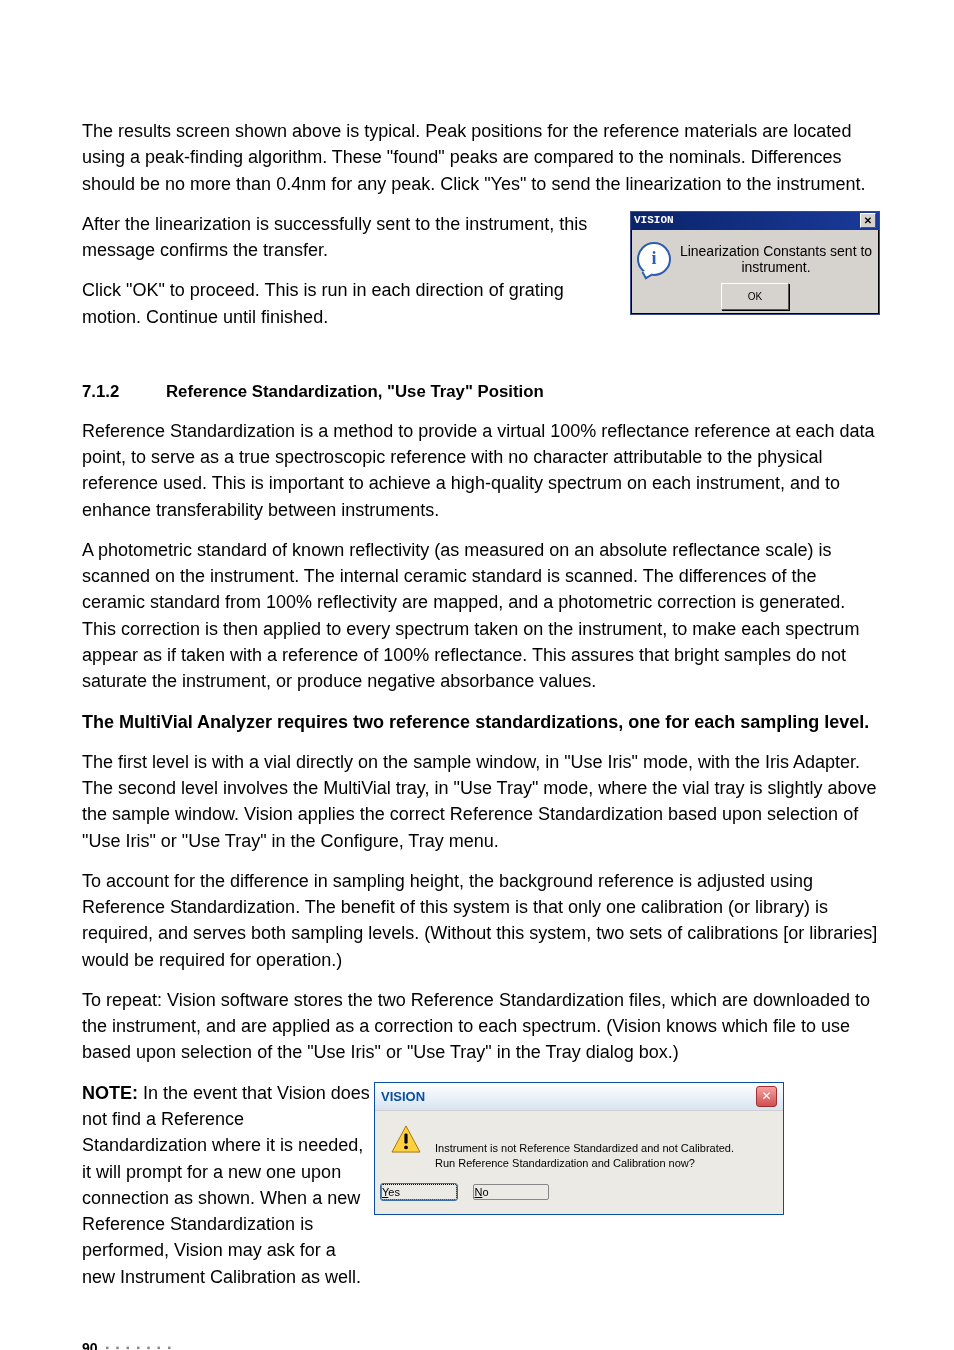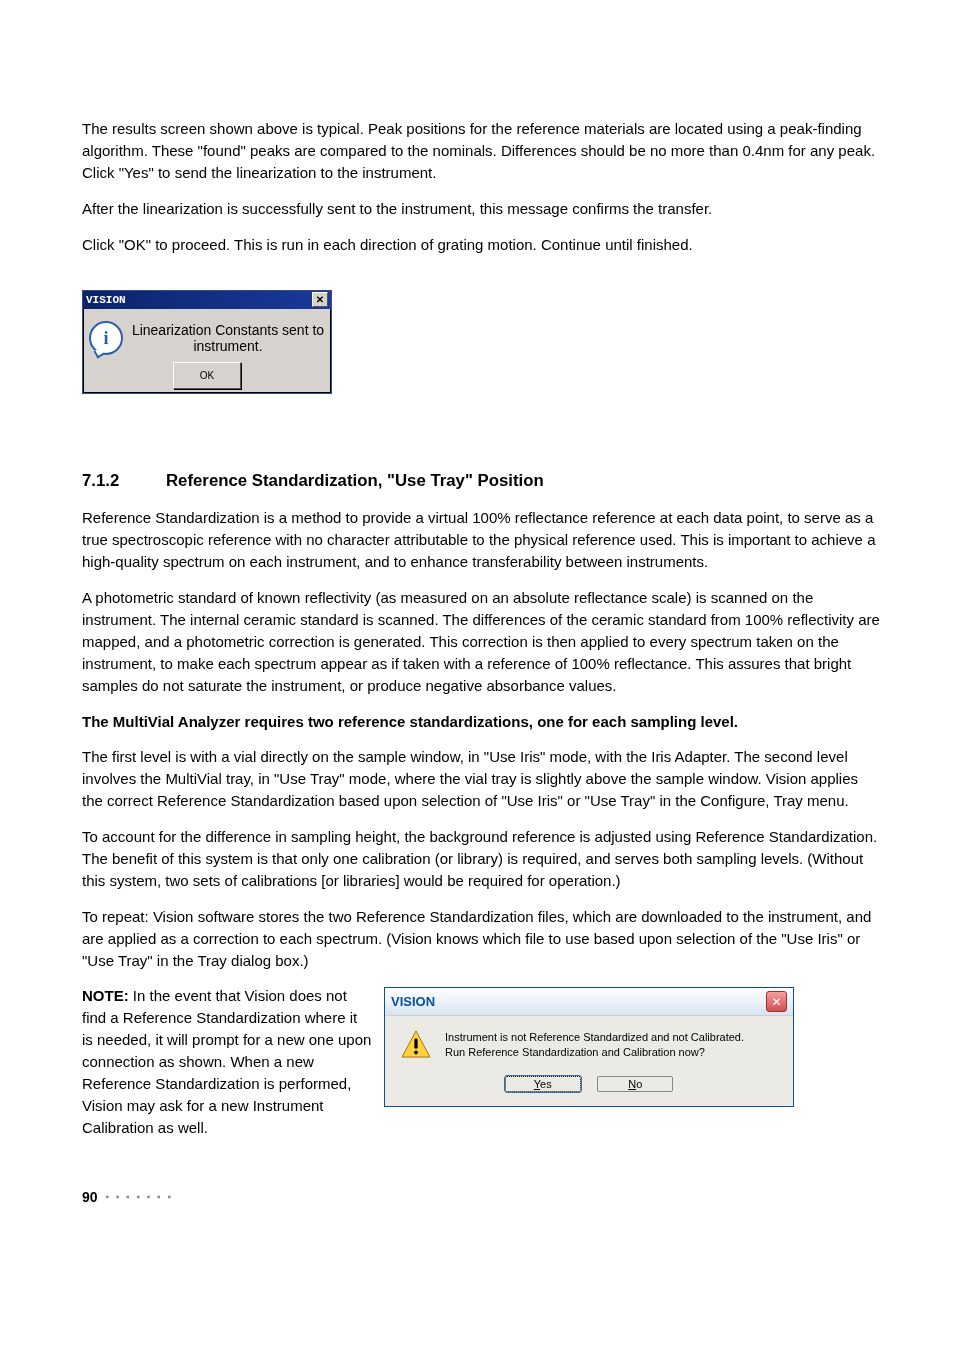--- a/index.html
+++ b/index.html
@@ -7,30 +7,29 @@
     padding: 0;
     background: #fff;
     font-family: Verdana, Geneva, sans-serif;
     color: #000;
     width: 954px;
   }
   .page {
     padding: 118px 74px 40px 82px;
   }
   p {
-    font-size: 15px;
+    font-size: 18px;
     line-height: 1.46;
     margin: 0 0 14px 0;
   }
   .block-with-dialog {
     display: flex;
     align-items: flex-start;
     gap: 21px;
     margin-bottom: 12px;
-    flex-direction: column;
   }
   .block-with-dialog .textcol {
     flex: 1;
   }
   .dialog1 {
     width: 248px;
     border: 1px solid #3b4a8a;
     background: #d6d3ce;
     box-shadow: 0 0 0 1px #000 inset;
   }
@@ -115,32 +114,31 @@
   }
 
   h2 {
     font-size: 16.8px;
     font-weight: bold;
     margin: 38px 0 16px 0;
   }
   h2 .secnum {
     display: inline-block;
     width: 84px;
-    margin-top: 39px;
   }
 
   .bold {
     font-weight: bold;
     margin-top: 13px;
   }
 
   .block-with-dialog2 {
     display: flex;
     align-items: flex-start;
-    gap: 12px;
+    gap: 2px;
     margin-bottom: 14px;
   }
   .block-with-dialog2 .textcol {
     flex: 0 0 290px;
   }
   .dialog2 {
     width: 408px;
     border: 1px solid #0a4ea0;
     background: #eceae5;
     margin-top: 2px;
@@ -179,23 +177,24 @@
   }
   .warn-icon svg {
     width: 30px;
     height: 28px;
   }
   .dialog2 .msg2 {
     font-size: 11px;
     font-family: Tahoma, sans-serif;
     line-height: 1.35;
     color: #000;
+    margin-top: 16px;
   }
   .dialog2 .btnrow2 {
-    text-align: center;
+    text-align: left;
     padding: 6px 0 14px 0;
   }
   .xpbtn {
     font-size: 11px;
     font-family: Tahoma, sans-serif;
     padding: 1px 0;
     width: 74px;
     background: #eceae5;
     border: 1px solid #888;
     border-radius: 2px;

